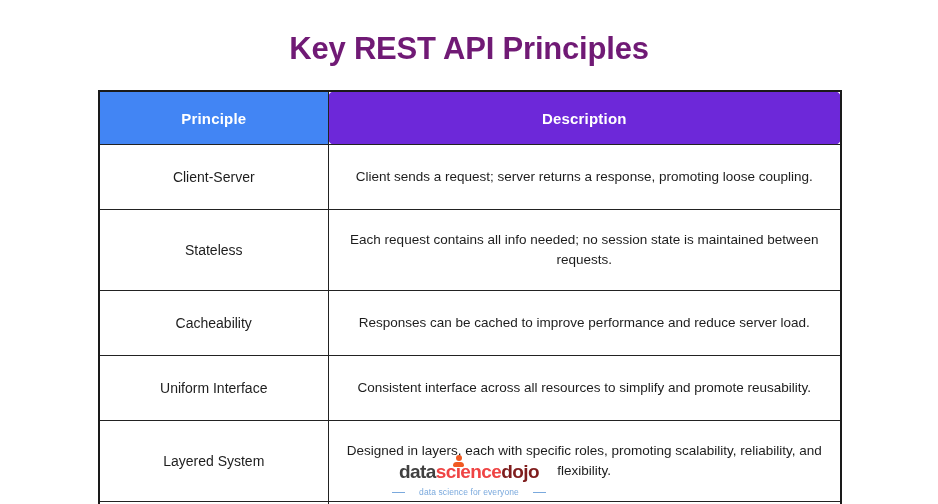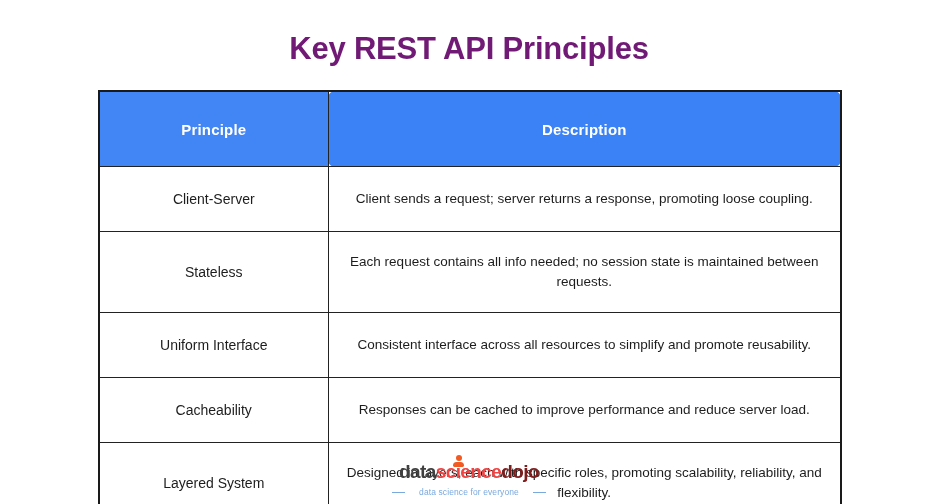--- a/index.html
+++ b/index.html
@@ -47,35 +47,35 @@
     table-layout: fixed;
     border: 2px solid #1a1a1a;
   }
 
   table.principles col.col-principle { width: 229px; }
   table.principles col.col-description { width: 513px; }
 
   table.principles th,
   table.principles td {
     border: 1px solid #222222;
-    padding: 12px;
+    padding: 1px;
     vertical-align: middle;
     text-align: center;
   }
 
   table.principles thead th {
     height: 50px;
     color: #ffffff;
     font-size: 15px;
     font-weight: bold;
     letter-spacing: 0.2px;
   }
 
   th.head-principle { background: #4285f4; }
-  th.head-description { background: #3b82f6; border-radius: 7px; }
+  th.head-description { background: #6d28d9; border-radius: 7px; }
 
   table.principles tbody td {
     font-size: 13.5px;
     color: #1d1d1d;
     line-height: 1.5;
     padding: 10px 0;
     font-weight: normal;
   }
 
   table.principles tbody td.cell-principle {
@@ -175,26 +175,26 @@
       <tbody>
         <tr class="row-h1">
           <td class="cell-principle">Client-Server</td>
           <td class="cell-description">Client sends a request; server returns a response, promoting loose coupling.</td>
         </tr>
         <tr class="row-h2">
           <td class="cell-principle">Stateless</td>
           <td class="cell-description">Each request contains all info needed; no session state is maintained between requests.</td>
         </tr>
         <tr class="row-h1">
+          <td class="cell-principle">Cacheability</td>
+          <td class="cell-description">Responses can be cached to improve performance and reduce server load.</td>
+        </tr>
+        <tr class="row-h1">
           <td class="cell-principle">Uniform Interface</td>
           <td class="cell-description">Consistent interface across all resources to simplify and promote reusability.</td>
-        </tr>
-        <tr class="row-h1">
-          <td class="cell-principle">Cacheability</td>
-          <td class="cell-description">Responses can be cached to improve performance and reduce server load.</td>
         </tr>
         <tr class="row-h2">
           <td class="cell-principle">Layered System</td>
           <td class="cell-description">Designed in layers, each with specific roles, promoting scalability, reliability, and flexibility.</td>
         </tr>
         <tr class="row-h2">
           <td class="cell-principle">Code on Demand</td>
           <td class="cell-description">Server can return executable code, which the client can run, providing flexibility and extensibility.</td>
         </tr>
       </tbody>

